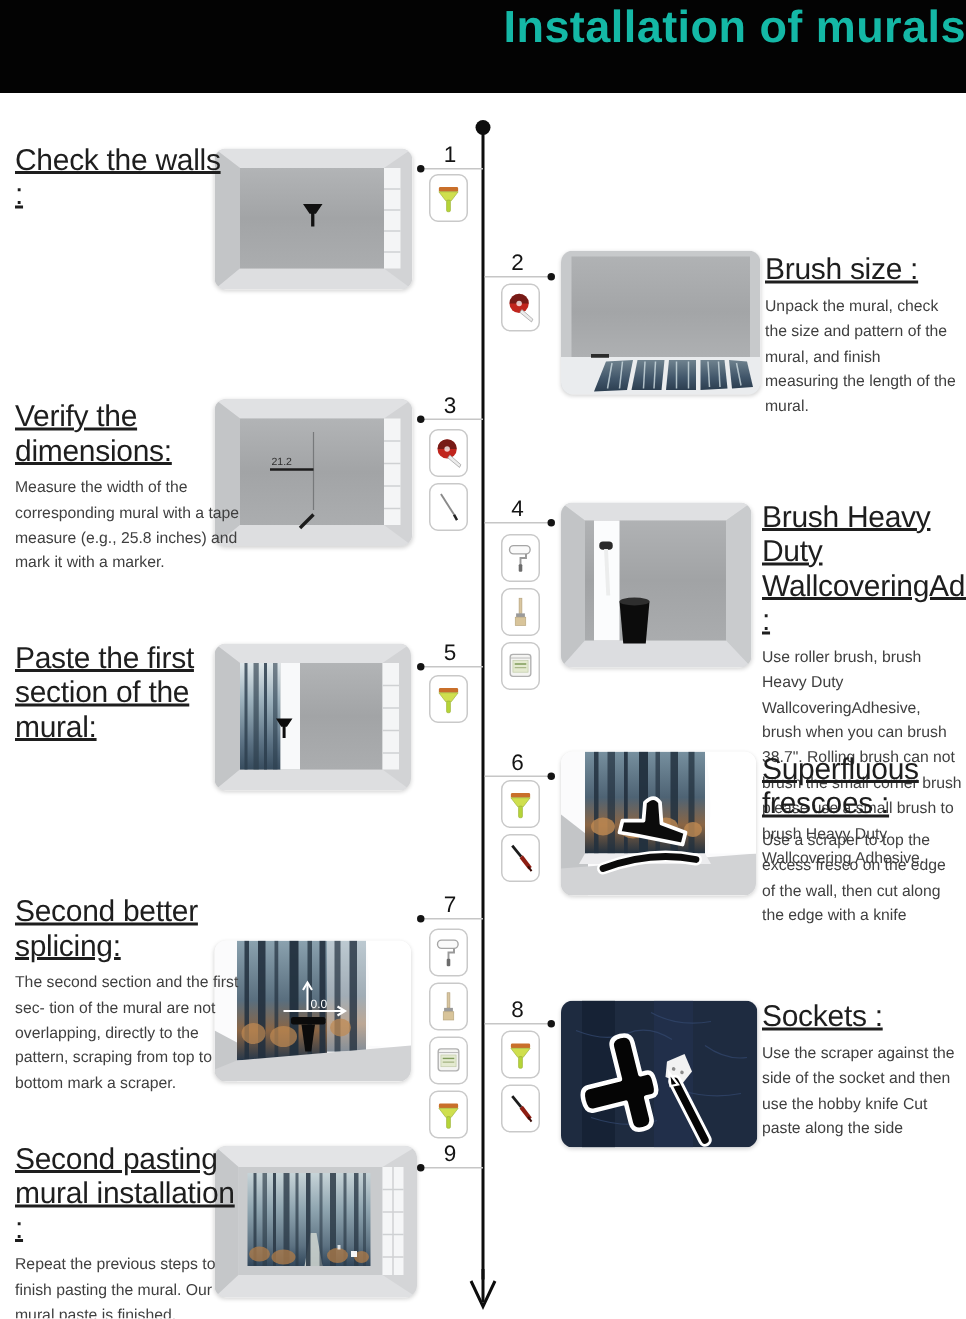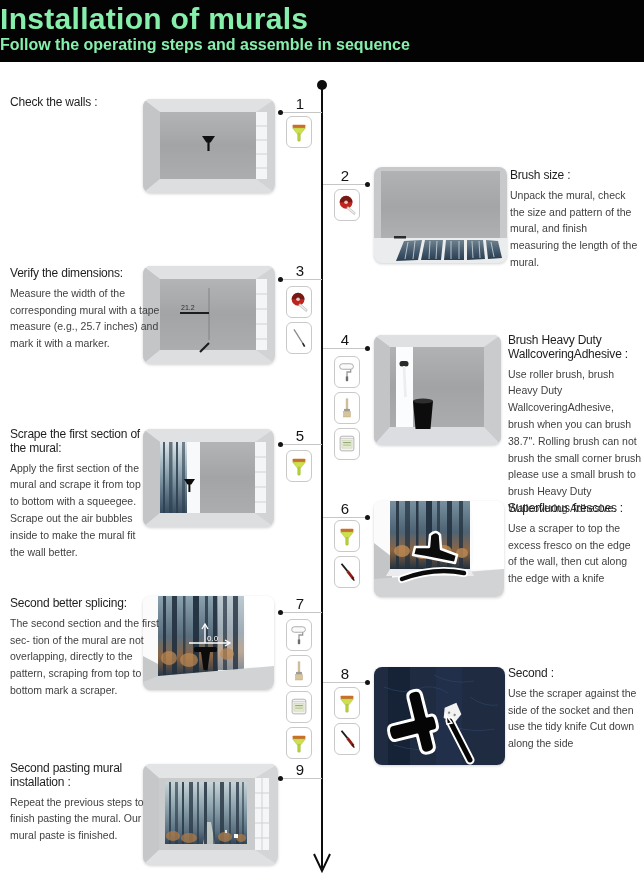--- a/index.html
+++ b/index.html
@@ -1,20 +1,20 @@
 <!DOCTYPE html>
 <html><head>
 <meta charset="utf-8">
 <style>
   html,body{margin:0;padding:0;background:#fff;}
   .page{position:relative;width:644px;height:879px;background:#fff;overflow:hidden;
         font-family:"Liberation Sans",sans-serif;}
 
   
-  .hdr{position:absolute;left:0;top:0;width:644px;height:62px;background:#030303;color:#86efac;text-align:left;}
+  .hdr{position:absolute;left:0;top:0;width:644px;height:62px;background:#030303;color:#14b8a6;text-align:right;}
   .hdr h1{margin:2px 0 0;font-size:30px;font-weight:600;letter-spacing:.3px;}
   .hdr p{margin:0;font-size:16px;font-weight:700;}
 
   
   .tl-line{position:absolute;left:321px;top:85px;width:2px;height:768px;background:#0d0d0d;}
   .tl-dot{position:absolute;left:317px;top:80px;width:10px;height:10px;border-radius:50%;background:#0d0d0d;}
   .tl-arrow{position:absolute;left:311px;top:846px;}
 
   
   .conn{position:absolute;height:1px;background:#c6c6c6;}
@@ -35,44 +35,43 @@
   .tool{width:26px;height:32px;border:1px solid #c9c9c9;border-radius:6px;background:#fff;
         display:flex;align-items:center;justify-content:center;box-sizing:border-box;}
   .t1{left:286px;top:116px}.t2{left:334px;top:189px}.t3{left:286px;top:286px}
   .t4{left:334px;top:356px}.t5{left:286px;top:450px}.t6{left:334px;top:520px}
   .t7{left:286px;top:619px}.t8{left:334px;top:687px}
 
   
   .room{position:absolute;border-radius:8px;overflow:hidden;box-shadow:0 1px 3px rgba(0,0,0,.18);line-height:0;}
   .i1{left:143px;top:99px}.i2{left:374px;top:167px}.i3{left:143px;top:266px}
   .i4{left:374px;top:335px}.i5{left:143px;top:429px}.i6{left:374px;top:501px}
-  .i7{left:143px;top:596px}.i8{left:374px;top:667px}.i9{left:143px;top:764px}
+  .i7{left:143px;top:627px}.i8{left:374px;top:667px}.i9{left:143px;top:764px}
 
   
   .stext{position:absolute;}
-  .stext h3{font-size:12px;font-weight:400;color:#1e1e1e;margin:0 0 4px;line-height:1.15;letter-spacing:-.2px;}
+  .stext h3{font-size:20px;font-weight:400;color:#1e1e1e;margin:0 0 4px;line-height:1.15;letter-spacing:-.2px;text-decoration:underline;}
   .stext p{font-size:10.5px;color:#3f3f3f;line-height:1.6;margin:0;}
   .x1{left:10px;top:96px;width:140px}
   .x2{left:510px;top:169px;width:128px}
   .x3{left:10px;top:267px;width:152px}
   .x4{left:508px;top:334px;width:134px}
   .x5{left:10px;top:428px;width:142px}
   .x6{left:508px;top:502px;width:133px}
   .x7{left:10px;top:597px;width:152px}
   .x8{left:508px;top:667px;width:133px}
   .x9{left:10px;top:762px;width:152px}
 </style>
 </head>
 <body>
 
 <div class="page">
 
   <div class="hdr">
     <h1>Installation of murals</h1>
-    <p>Follow the operating steps and assemble in sequence</p>
   </div>
 
   <div class="tl-line"></div>
   <div class="tl-dot"></div>
   <svg class="tl-arrow" width="22" height="28" viewBox="0 0 22 28">
     <line x1="11" y1="0" x2="11" y2="22" stroke="#0d0d0d" stroke-width="2"></line>
     <polyline points="3,8 11,25 19,8" fill="none" stroke="#0d0d0d" stroke-width="2"></polyline>
   </svg>
 
   <div class="conn c1"></div>
@@ -549,40 +548,39 @@
 
   <div class="stext x1">
     <h3>Check the walls :</h3>
   </div>
   <div class="stext x2">
     <h3>Brush size :</h3>
     <p>Unpack the mural, check the size and pattern of the mural, and finish measuring the length of the mural.</p>
   </div>
   <div class="stext x3">
     <h3>Verify the dimensions:</h3>
-    <p>Measure the width of the corresponding mural with a tape measure (e.g., 25.7 inches) and mark it with a marker.</p>
+    <p>Measure the width of the corresponding mural with a tape measure (e.g., 25.8 inches) and mark it with a marker.</p>
   </div>
   <div class="stext x4">
     <h3>Brush Heavy Duty WallcoveringAdhesive :</h3>
     <p>Use roller brush, brush Heavy Duty WallcoveringAdhesive, brush when you can brush 38.7". Rolling brush can not brush the small corner brush please use a small brush to brush Heavy Duty Wallcovering Adhesive.</p>
   </div>
   <div class="stext x5">
-    <h3>Scrape the first section of the mural:</h3>
-    <p>Apply the first section of the mural and scrape it from top to bottom with a squeegee. Scrape out the air bubbles inside to make the mural fit the wall better.</p>
+    <h3>Paste the first section of the mural:</h3>
   </div>
   <div class="stext x6">
     <h3>Superfluous frescoes :</h3>
     <p>Use a scraper to top the excess fresco on the edge of the wall, then cut along the edge with a knife</p>
   </div>
   <div class="stext x7">
     <h3>Second better splicing:</h3>
     <p>The second section and the first sec- tion of the mural are not overlapping, directly to the pattern, scraping from top to bottom mark a scraper.</p>
   </div>
   <div class="stext x8">
-    <h3>Second :</h3>
-    <p>Use the scraper against the side of the socket and then use the tidy knife Cut down along the side</p>
+    <h3>Sockets :</h3>
+    <p>Use the scraper against the side of the socket and then use the hobby knife Cut paste along the side</p>
   </div>
   <div class="stext x9">
     <h3>Second pasting mural installation :</h3>
     <p>Repeat the previous steps to finish pasting the mural. Our mural paste is finished.</p>
   </div>
 
 </div>
 
 </body></html>

